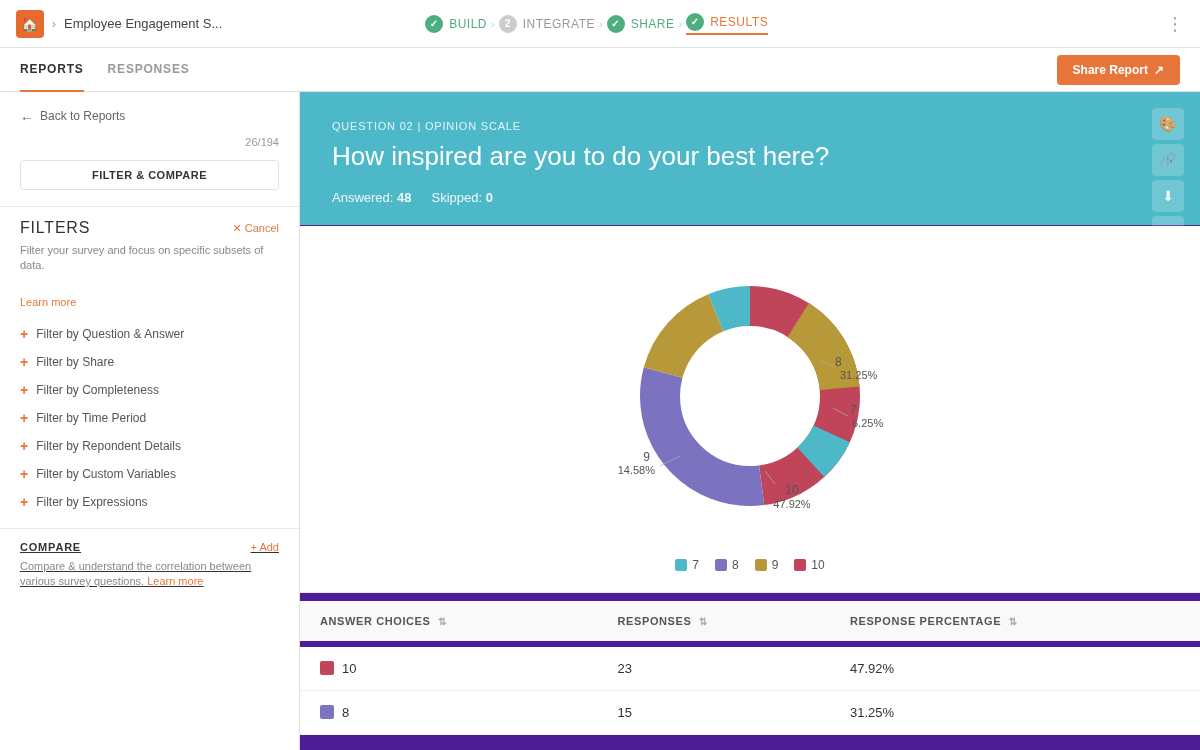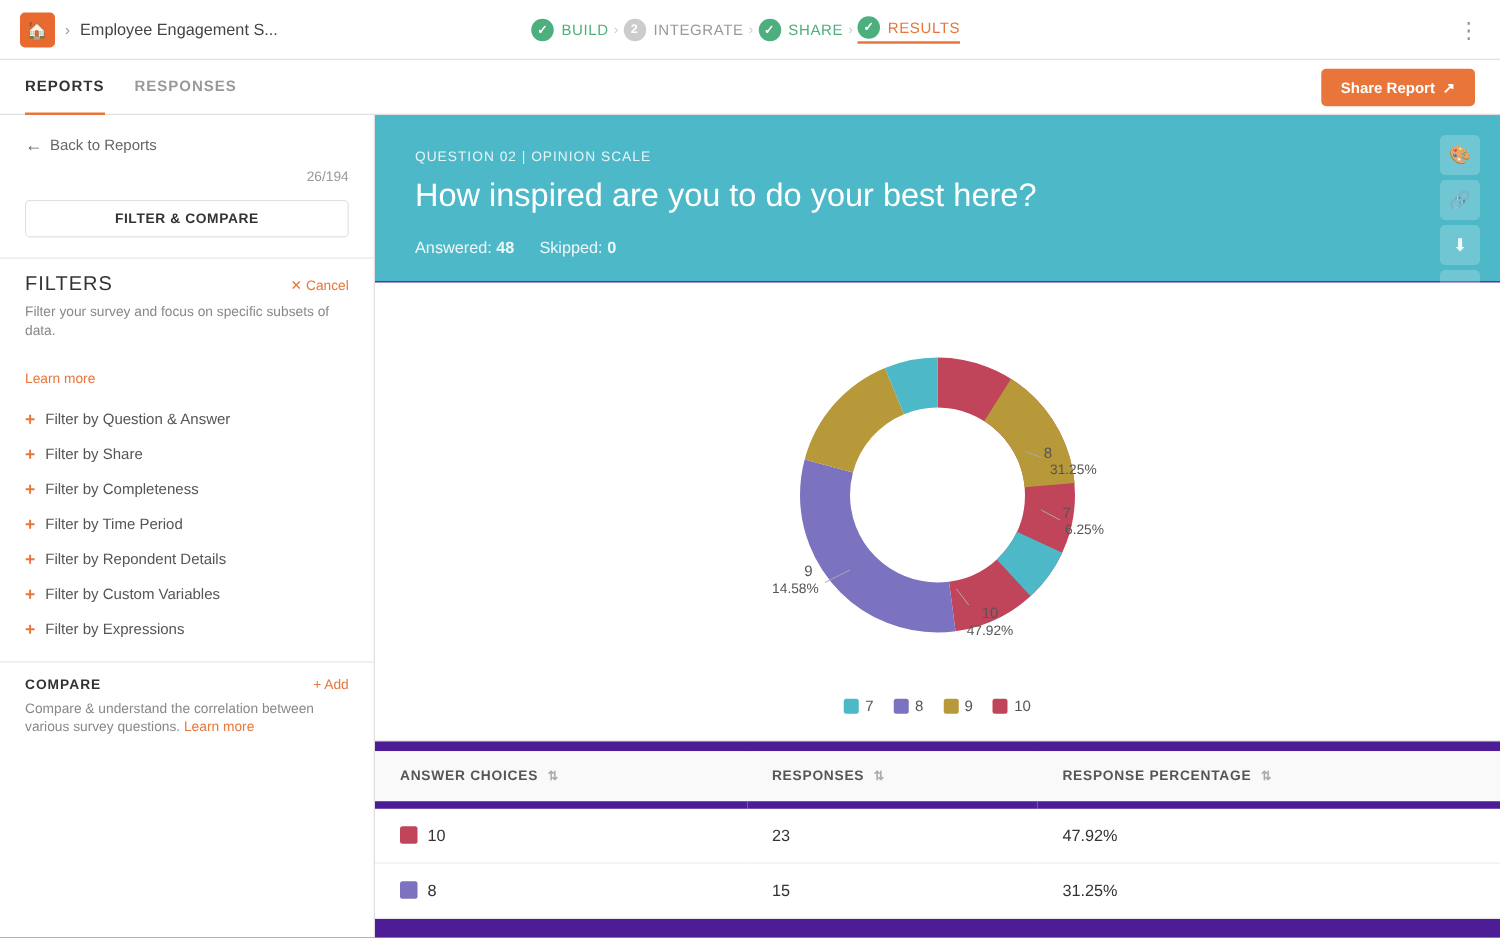--- a/index.html
+++ b/index.html
@@ -62,21 +62,21 @@
     .filter-section { padding: 12px 20px; border-top: 1px solid #e8e8e8; }
     .filter-header { display: flex; justify-content: space-between; align-items: center; margin-bottom: 6px; }
     .filter-title { font-size: 16px; font-weight: 400; letter-spacing: 0.8px; color: #333; }
     .cancel-link { font-size: 11px; color: #e8763a; cursor: pointer; }
     .filter-desc { font-size: 11px; color: #888; line-height: 1.4; margin-bottom: 20px; }
     .learn-more { color: #e8763a; text-decoration: none; font-size: 11px; display: inline-block; margin-bottom: 12px; }
     .filter-item { display: flex; align-items: center; gap: 8px; padding: 6px 0; font-size: 12px; color: #555; cursor: pointer; }
     .filter-plus { color: #e8763a; font-size: 14px; font-weight: bold; }
 
     
-    .compare-section { padding: 12px 20px; border-top: 1px solid #e8e8e8; flex: 1; }
+    .compare-section { padding: 12px 20px; border-top: 1px solid #e8e8e8; flex: 1; text-decoration: underline; }
     .compare-header { display: flex; justify-content: space-between; align-items: center; margin-bottom: 6px; }
     .compare-title { font-size: 11px; font-weight: 700; letter-spacing: 0.8px; color: #333; }
     .add-link { font-size: 11px; color: #e8763a; cursor: pointer; }
     .compare-desc { font-size: 11px; color: #888; line-height: 1.4; }
     .compare-desc a { color: #e8763a; text-decoration: none; }
 
     
     .save-btn { margin: auto 20px 16px; background: #e8763a; color: #fff; border: none; padding: 12px; border-radius: 4px; font-size: 13px; font-weight: 600; cursor: pointer; width: calc(100% - 40px); }
 
     

